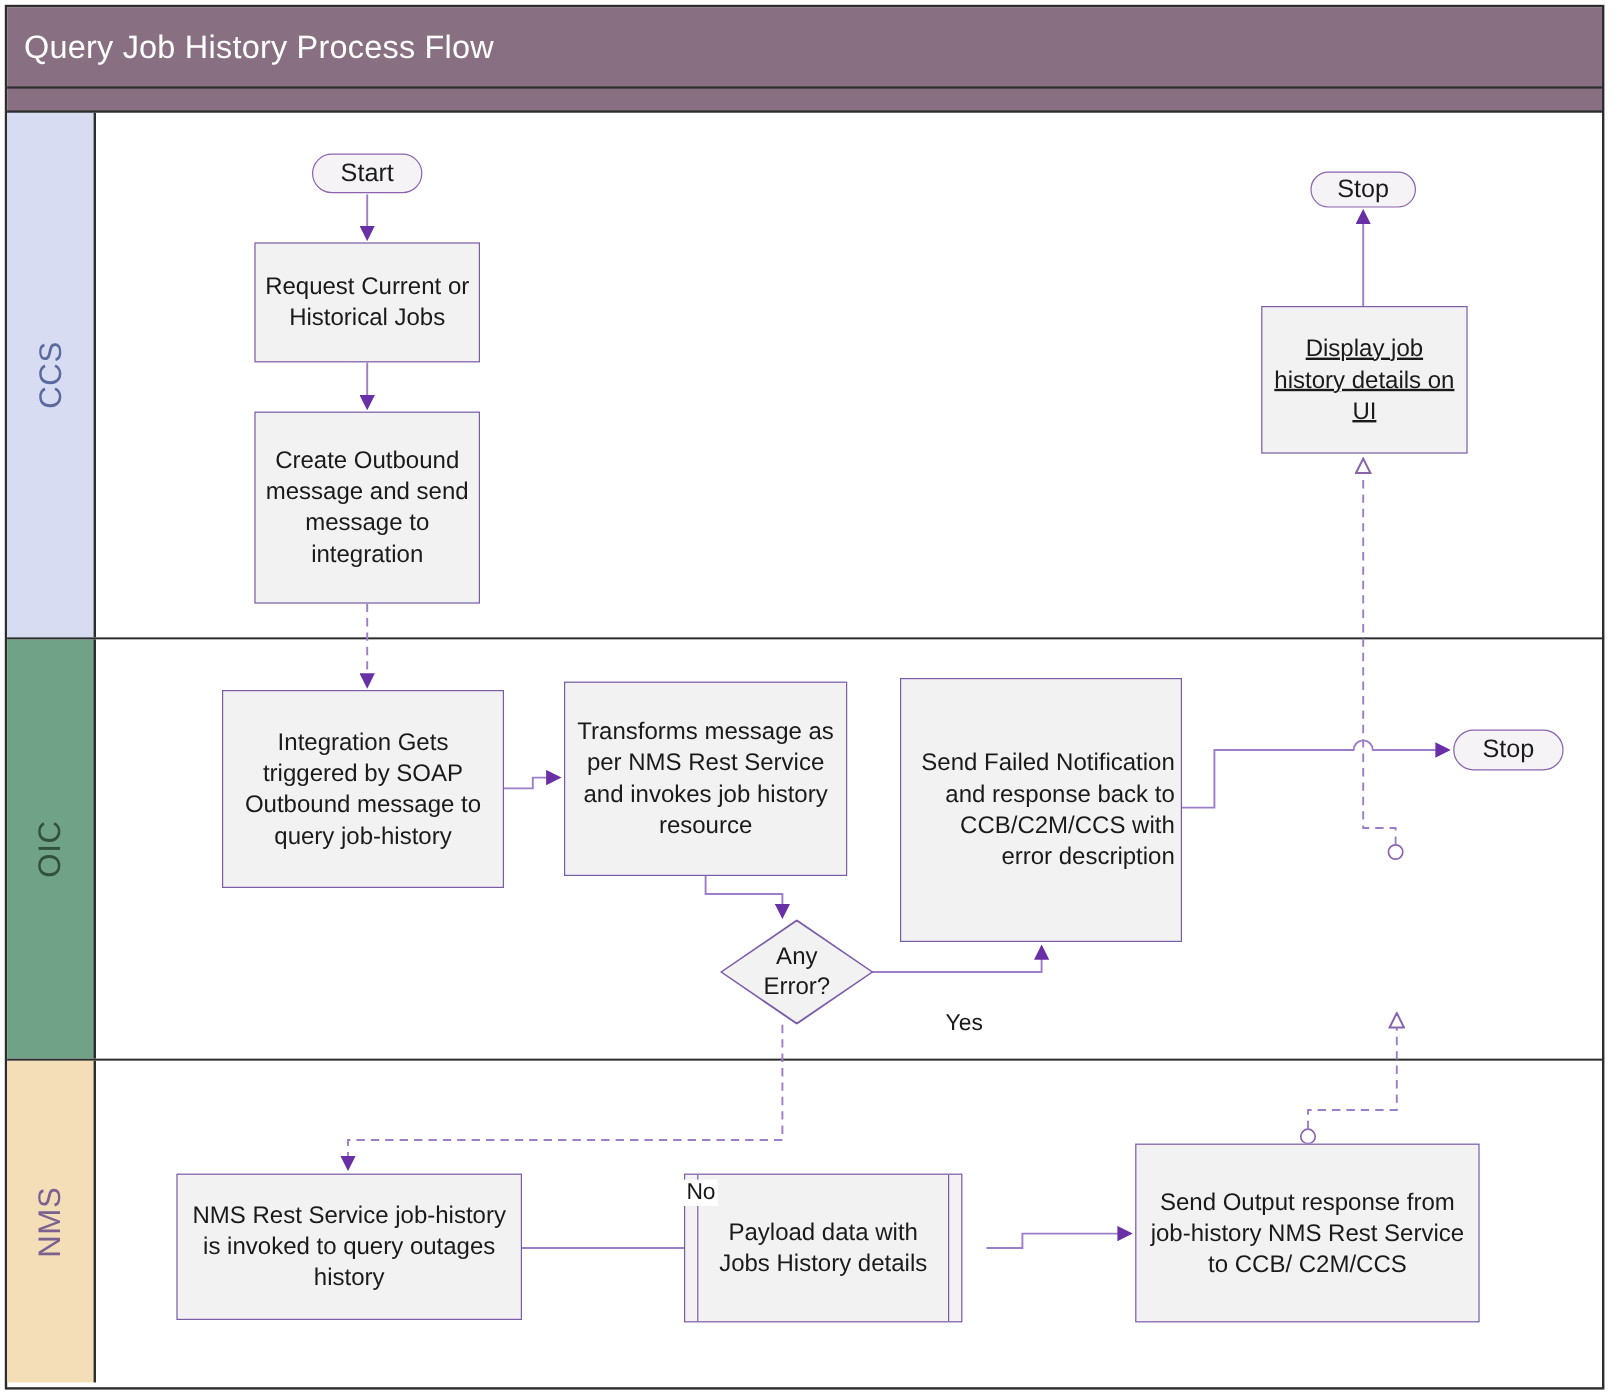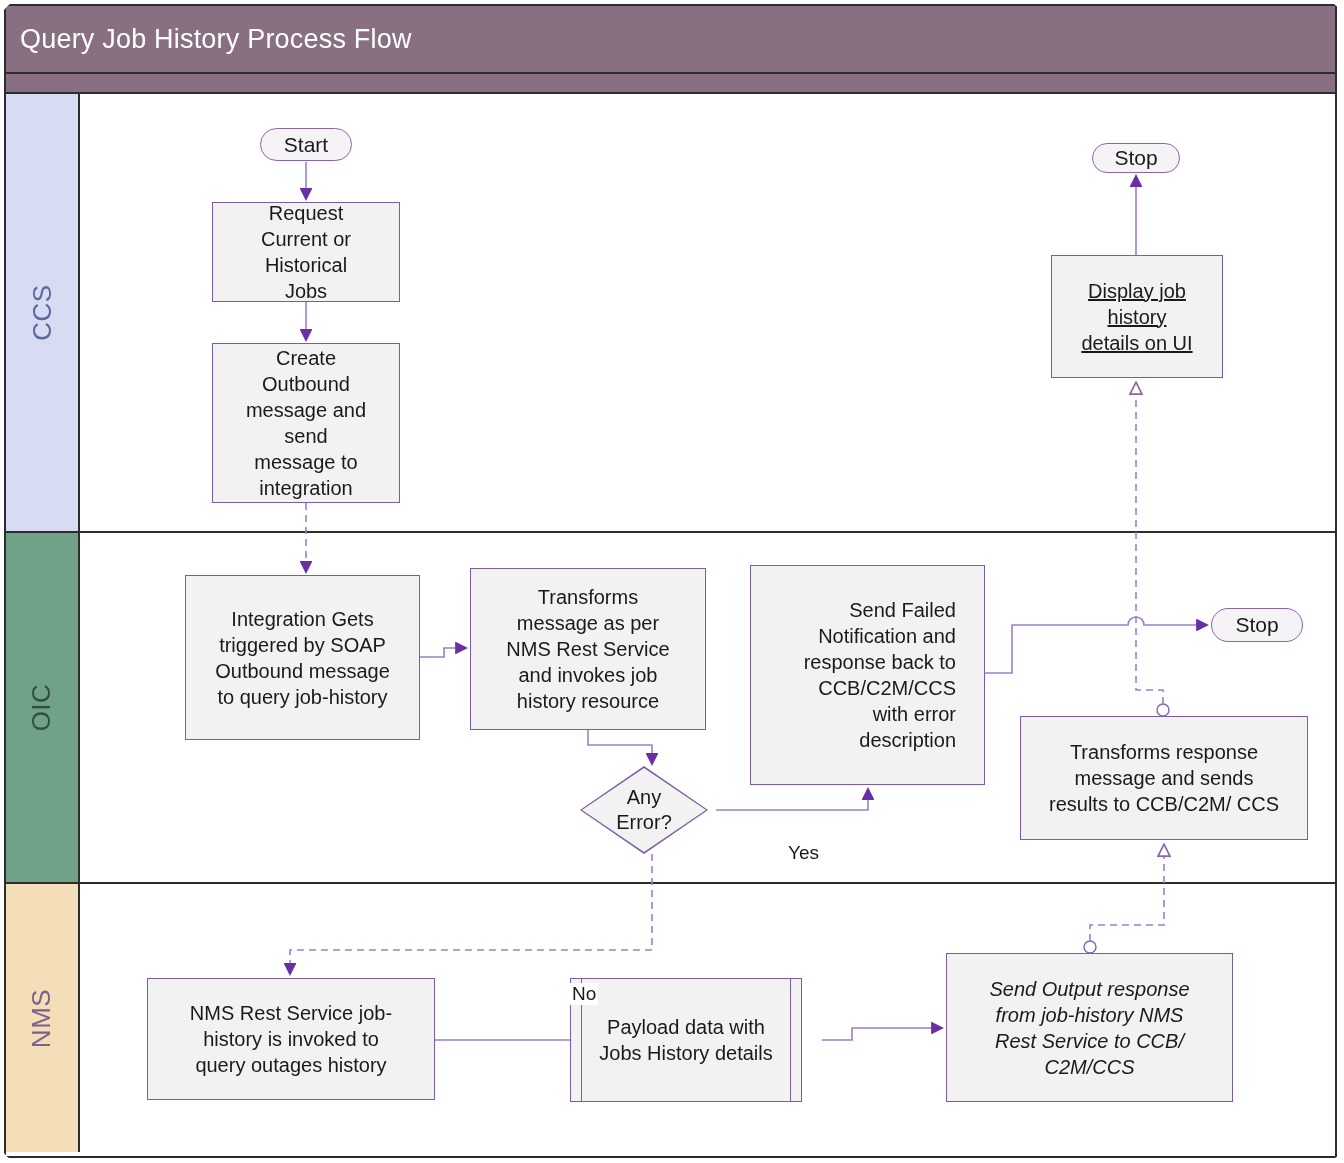--- a/index.html
+++ b/index.html
@@ -1,18 +1,18 @@
 <!DOCTYPE html>
 <html><head>
 <meta charset="utf-8">
 <style>
   html,body{margin:0;padding:0;background:#ffffff;}
   #canvas{
     position:relative;width:1344px;height:1163px;background:#ffffff;
-    font-family:"Liberation Sans", sans-serif;color:#1a1a1a;overflow:hidden;border-radius:23px;
+    font-family:"Liberation Sans", sans-serif;color:#1a1a1a;overflow:hidden;
   }
   
   .frame{position:absolute;left:4px;top:4px;width:1329px;height:1150px;border:2px solid #2d2d2d;}
   .title-row{height:66px;background:#887082;border-bottom:2px solid #2d2d2d;display:flex;align-items:center;}
   .title-row .title{color:#ffffff;font-size:27px;padding-left:14px;letter-spacing:.2px;}
   .subtitle-row{height:18px;background:#887082;border-bottom:2px solid #2d2d2d;}
   .lane{display:flex;}
   .lane-label{width:72px;border-right:2px solid #2d2d2d;display:flex;align-items:center;justify-content:center;}
   .lane-body{flex:1;background:#ffffff;}
   .vtext{transform:rotate(-90deg);font-size:26px;letter-spacing:.5px;white-space:nowrap;}
@@ -22,40 +22,40 @@
   .lane-oic .lane-label{background:#6FA287;color:#32503E;}
   .lane-nms{height:268px;}
   .lane-nms .lane-label{background:#F3DEB8;color:#7A6190;}
   
   #edges{position:absolute;left:0;top:0;width:1344px;height:1163px;}
   .edge{stroke:#9D7FC9;stroke-width:1.6;fill:none;}
   .edge.dashed{stroke-dasharray:7 5;}
   
   .node{position:absolute;background:#F2F2F2;border:1.5px solid #7B5CA8;
     display:flex;align-items:center;justify-content:center;text-align:center;
-    font-size:20px;line-height:1.3;box-sizing:border-box;padding:4px 28px;}
+    font-size:20px;line-height:1.3;box-sizing:border-box;padding:4px 5px;}
   .oval{border-radius:20px;background:#F5F3F6;border:1.5px solid #8A64AD;font-size:21px;padding:0;}
   #n-start{left:260px;top:128px;width:92px;height:33px;}
   #n-request{left:212px;top:202px;width:188px;height:100px;}
   #n-create{left:212px;top:343px;width:188px;height:160px;}
   #n-integration{left:185px;top:575px;width:235px;height:165px;}
   #n-transforms-msg{left:470px;top:568px;width:236px;height:162px;}
   #n-send-failed{left:750px;top:565px;width:235px;height:220px;text-align:right;}
   #n-stop-oic{left:1211px;top:608px;width:92px;height:34px;}
   #n-transforms-resp{left:1020px;top:716px;width:288px;height:124px;padding:4px 26px;}
   #n-display{left:1051px;top:255px;width:172px;height:123px;text-decoration:underline;}
   #n-stop-ccs{left:1092px;top:143px;width:88px;height:30px;}
   #n-nms-rest{left:147px;top:978px;width:288px;height:122px;}
   #n-payload{left:570px;top:978px;width:232px;height:124px;padding:4px 18px;}
   #n-payload::before,#n-payload::after{content:"";position:absolute;top:0;bottom:0;border-left:1.5px solid #7B5CA8;}
   #n-payload::before{left:10px;}
   #n-payload::after{right:10px;}
-  #n-send-output{left:946px;top:953px;width:287px;height:149px;font-style:italic;}
+  #n-send-output{left:946px;top:953px;width:287px;height:149px;}
   
-  .diamond{position:absolute;left:580px;top:766px;width:128px;height:88px;}
+  .diamond{position:absolute;left:600px;top:766px;width:128px;height:88px;}
   .diamond .d-border{position:absolute;inset:0;background:#7B5CA8;
     clip-path:polygon(50% 0,100% 50%,50% 100%,0 50%);}
   .diamond .d-fill{position:absolute;inset:2px;background:#F2F2F2;
     clip-path:polygon(50% 0,100% 50%,50% 100%,0 50%);}
   .diamond .d-label{position:absolute;inset:0;display:flex;align-items:center;justify-content:center;
     text-align:center;font-size:20px;line-height:1.25;}
   .diamond .d-label span{display:block;width:72px;}
   
   .edge-label{position:absolute;font-size:19px;background:#ffffff;padding:0 2px;margin-top:44px;}
   #lbl-yes{left:786px;top:798px;}
@@ -126,21 +126,20 @@
   <div class="diamond">
     <div class="d-border"></div>
     <div class="d-fill"></div>
     <div class="d-label">
         <span>Any Error?</span>
       </div>
   </div>
 
   <div class="node" id="n-send-failed">Send Failed Notification and response back to CCB/C2M/CCS with error description</div>
   <div class="node oval" id="n-stop-oic">Stop</div>
-  <div class="node" id="n-transforms-resp">Transforms response message and sends results to CCB/C2M/ CCS</div>
   <div class="node" id="n-display">Display job history details on UI</div>
   <div class="node oval" id="n-stop-ccs">Stop</div>
   <div class="node" id="n-nms-rest">NMS Rest Service job-history is invoked to query outages history</div>
   <div class="node" id="n-payload">Payload data with  Jobs History details</div>
   <div class="node" id="n-send-output">Send Output response from job-history NMS Rest Service to CCB/ C2M/CCS</div>
 
   <span class="edge-label" id="lbl-yes">Yes</span>
   <span class="edge-label" id="lbl-no">No</span>
 
 </div>

